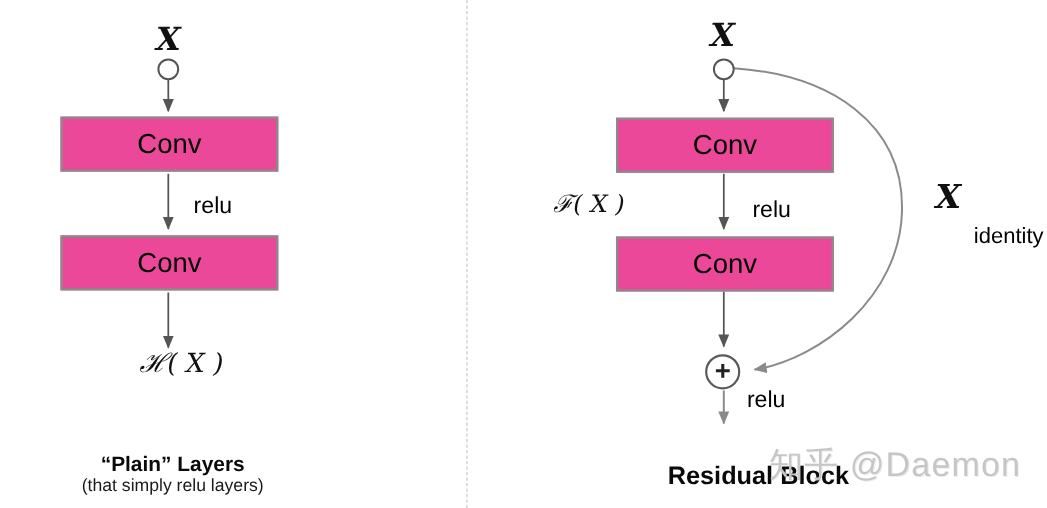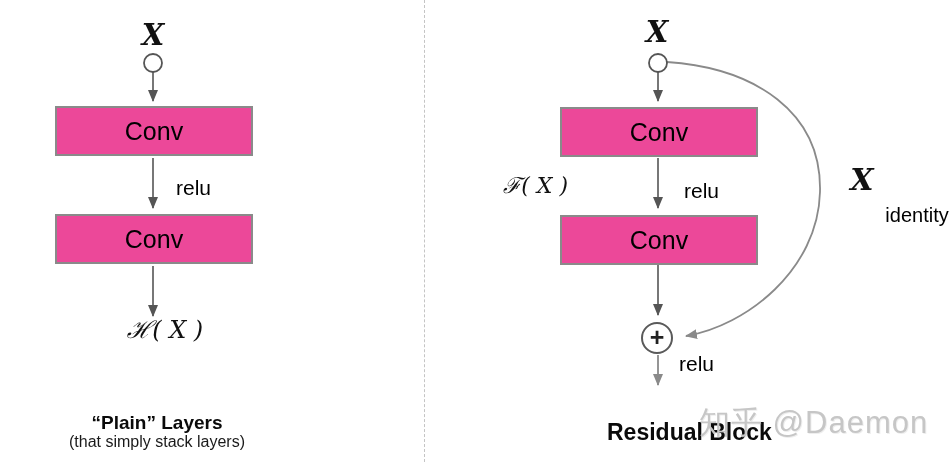--- a/index.html
+++ b/index.html
@@ -115,21 +115,21 @@
 
   <div class="conv-box" style="left:55px; top:106px;">Conv</div>
 
   <div class="label relu" style="left:176px; top:176px;">relu</div>
 
   <div class="conv-box" style="left:55px; top:214px;">Conv</div>
 
   <div class="label math math-expr" style="left:165px; top:312px; transform:translateX(-50%); font-size:24px;">ℋ( X )</div>
 
   <div class="label caption-title" style="left:157px; top:412px;">“Plain” Layers</div>
-  <div class="label caption-sub" style="left:157px; top:433px;">(that simply stack layers)</div>
+  <div class="label caption-sub" style="left:157px; top:433px;">(that simply relu layers)</div>
 
   <div class="label math x-input" style="left:657px; top:15px;">X</div>
 
   <div class="conv-box" style="left:560px; top:107px;">Conv</div>
 
   <div class="label math math-expr" style="right:384px; top:169px; font-size:22px;">ℱ( X )</div>
 
   <div class="label relu" style="left:684px; top:179px;">relu</div>
 
   <div class="conv-box" style="left:560px; top:215px;">Conv</div>

